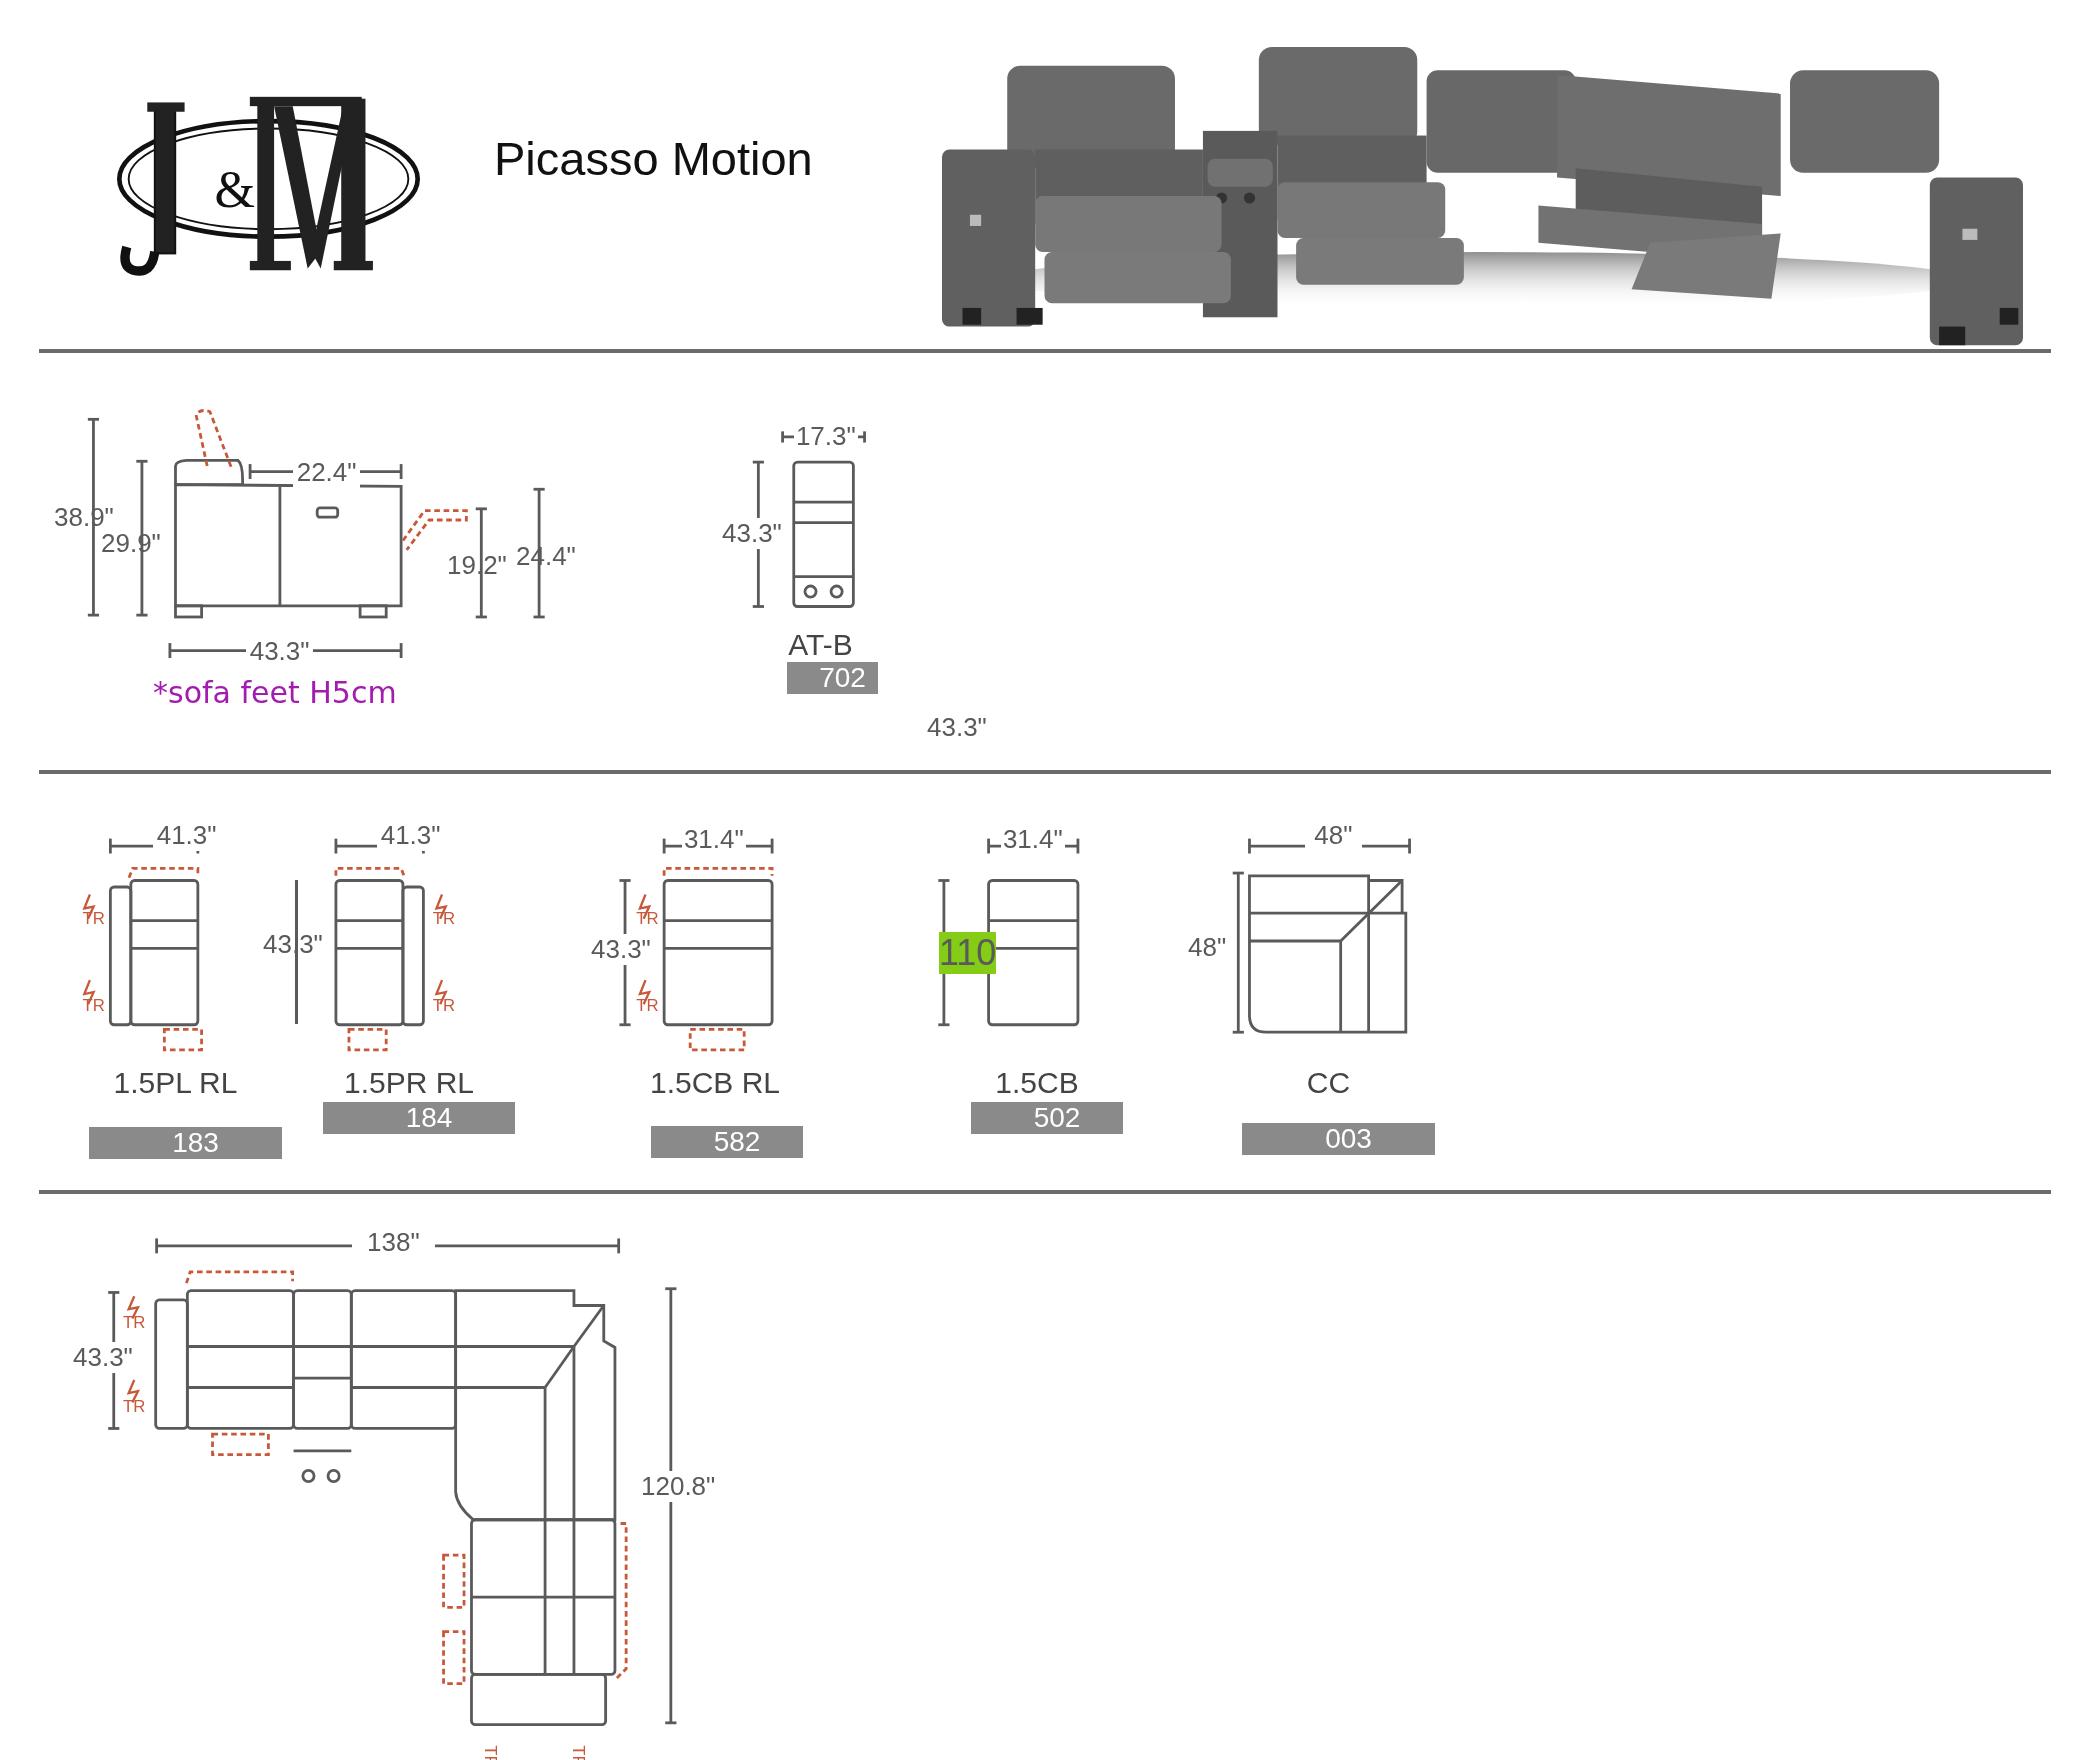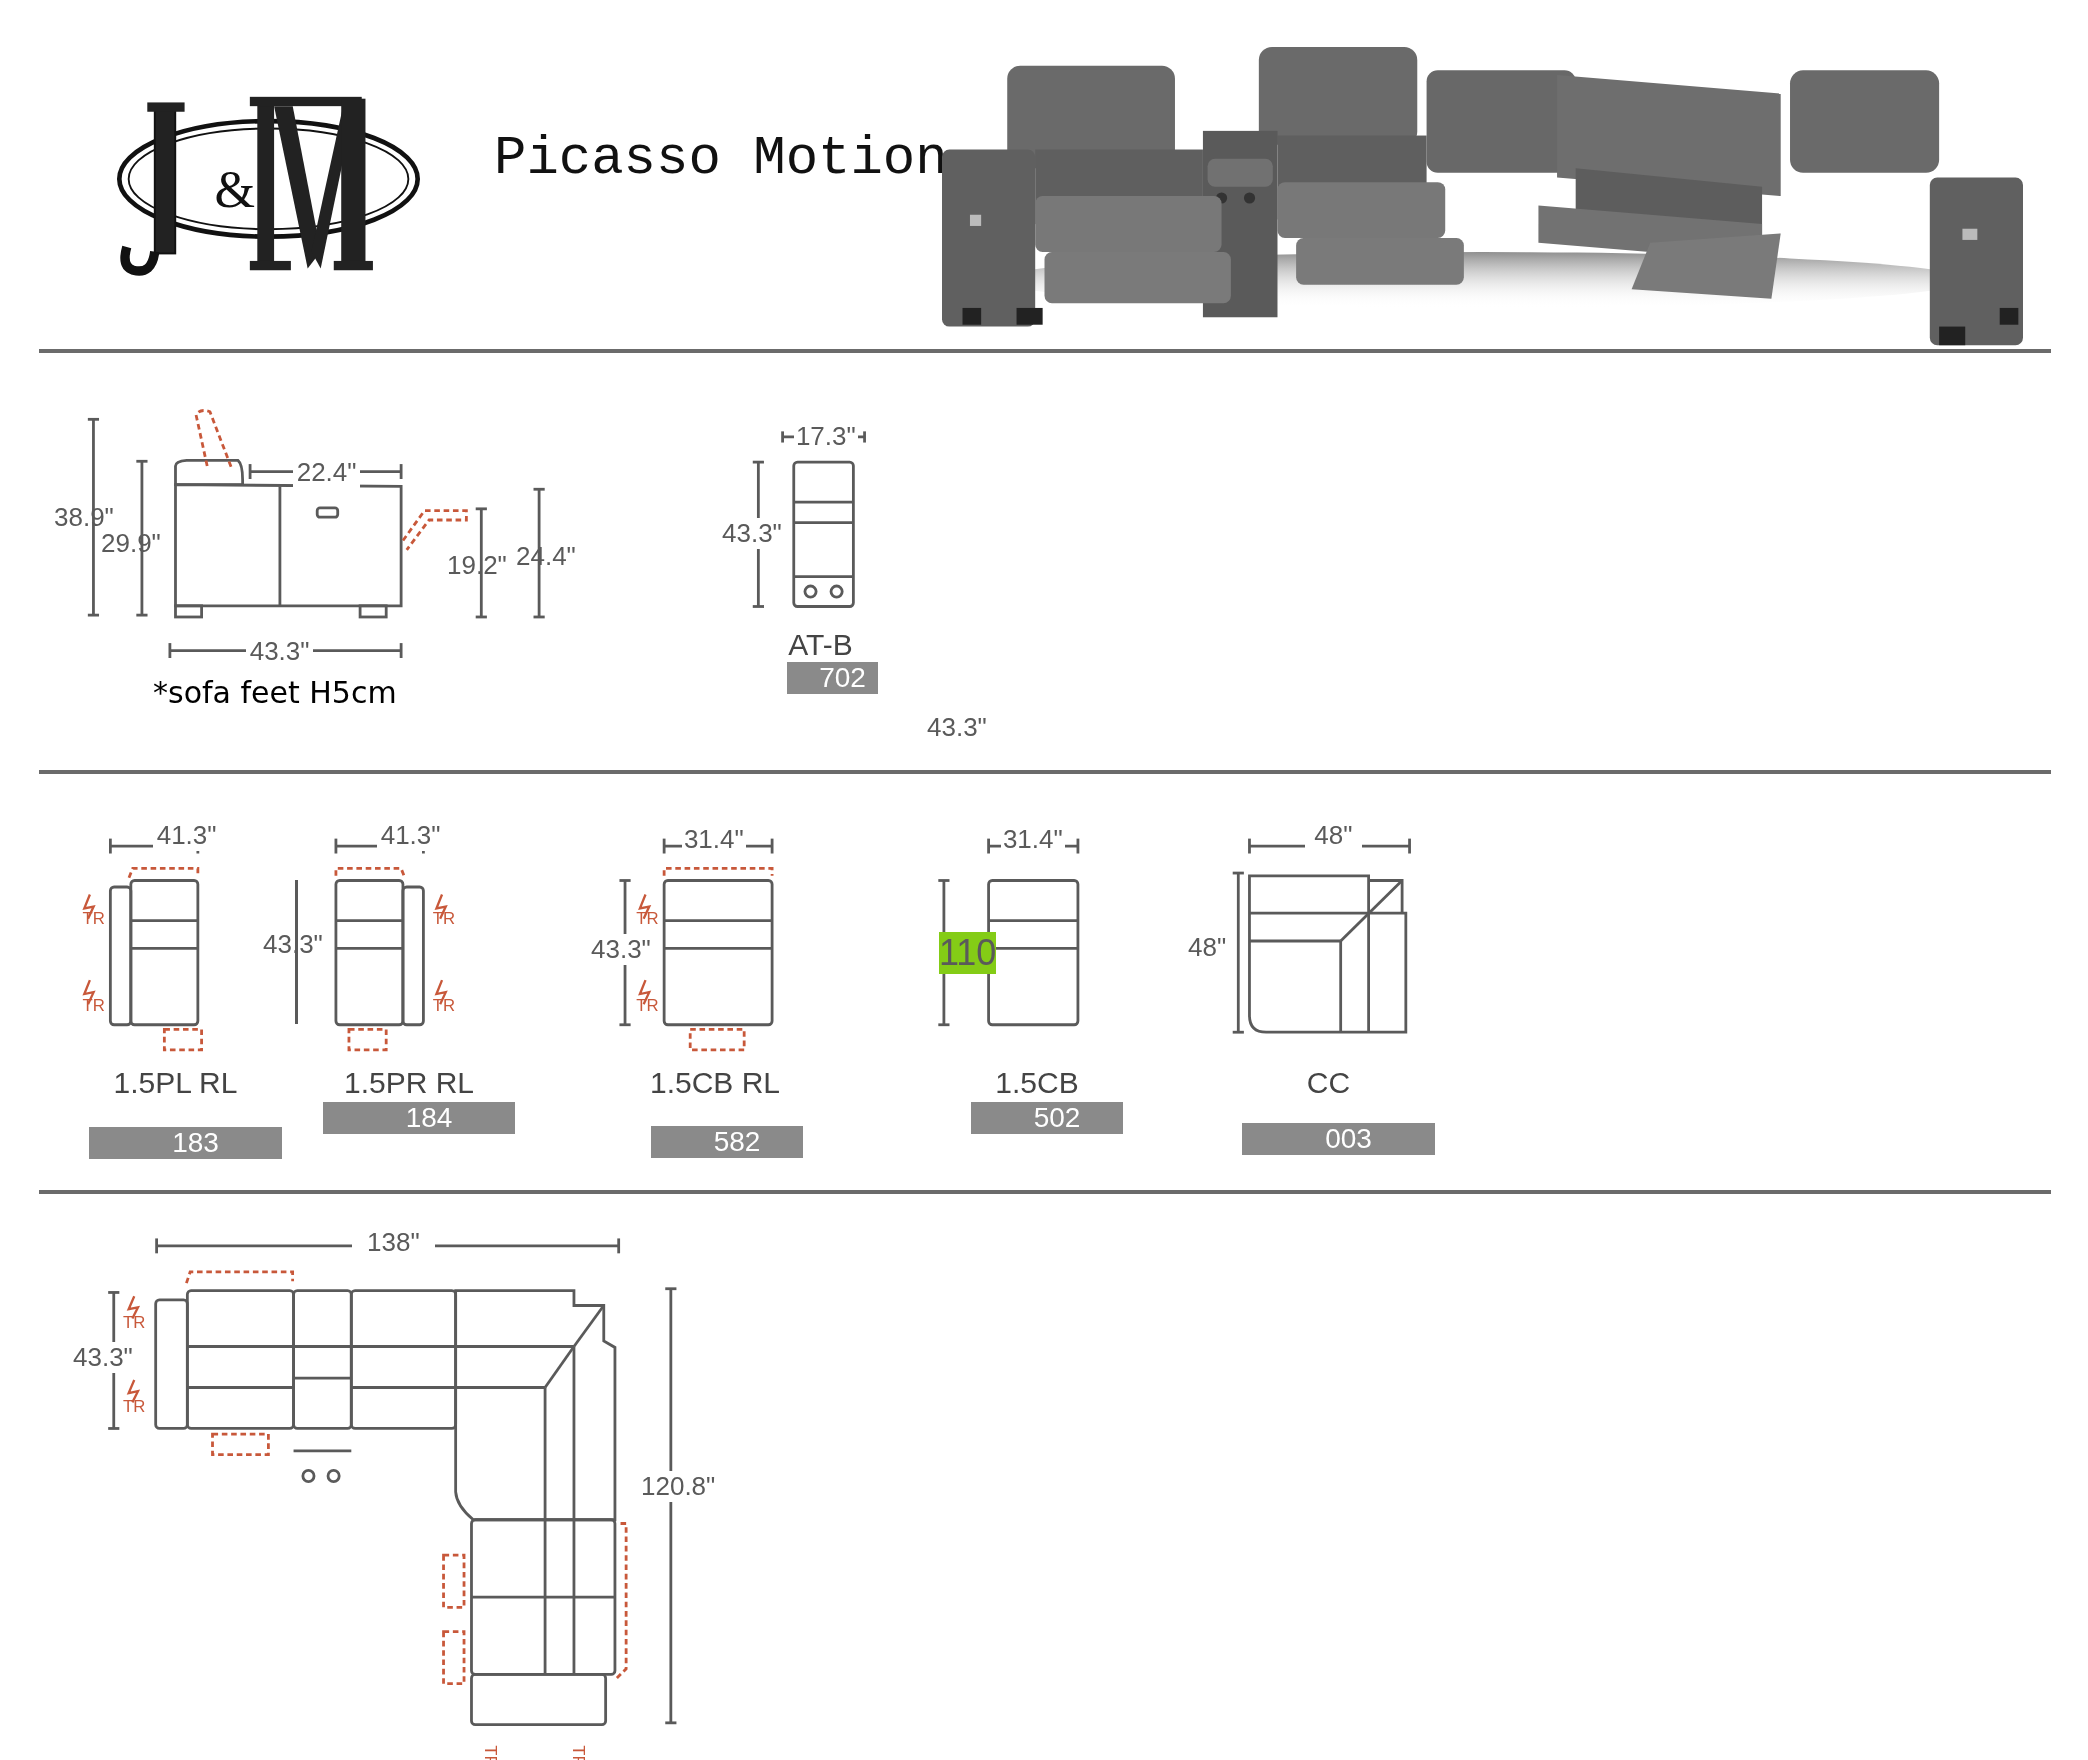--- a/index.html
+++ b/index.html
@@ -1,23 +1,23 @@
 <!DOCTYPE html>
 <html style="font-size:15px"><head>
 <meta charset="utf-8">
 <style>
   html,body{margin:0;padding:0;background:#ffffff;}
   body{width:2088px;height:1760px;position:relative;overflow:hidden;font-family:"Liberation Sans",sans-serif;color:#555;}
   .abs{position:absolute;}
-  .title{font-family:Liberation Mono, monospace;color:#111;font-size:54px;line-height:50px;}
+  .title{font-family:Liberation Sans, sans-serif;color:#111;font-size:47px;line-height:50px;}
   .divider{position:absolute;left:39px;width:2012px;height:3.7px;background:#6b6b6b;}
   .dim{font-family:"Liberation Sans",sans-serif;color:#5a5a5a;font-size:26px;white-space:nowrap;}
   .code{font-family:"Liberation Sans",sans-serif;color:#444;font-size:30px;text-align:center;white-space:nowrap;}
   .badge{background:#8a8a8a;color:#fff;font-family:"Liberation Sans",sans-serif;font-size:28px;text-align:center;line-height:32px;height:32px;padding-left:20px;}
-  .note{font-family:"DejaVu Sans",sans-serif;color:#000000;font-size:30px;white-space:nowrap;}
+  .note{font-family:"DejaVu Sans",sans-serif;color:#a21caf;font-size:30px;white-space:nowrap;}
   svg{position:absolute;overflow:visible;}
 </style>
 </head>
 <body>
 
 <div class="abs" style="left:110px;top:93px;width:317px;height:196px;">
   <svg width="317" height="196" viewBox="0 0 340 210">
     <ellipse cx="170" cy="92" rx="160" ry="62" fill="none" stroke="#111" stroke-width="5"></ellipse>
     <ellipse cx="170" cy="92" rx="150" ry="54" fill="none" stroke="#111" stroke-width="2"></ellipse>
 

